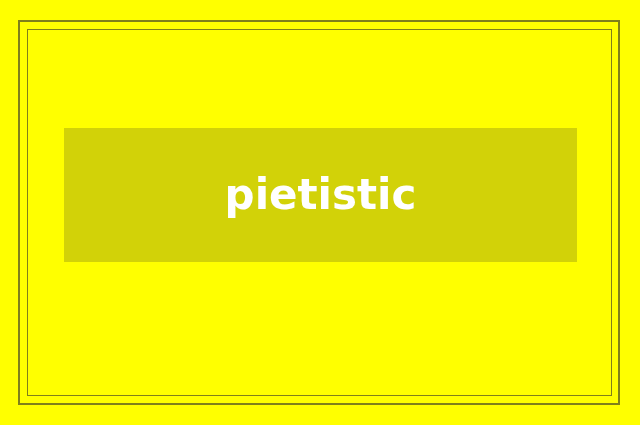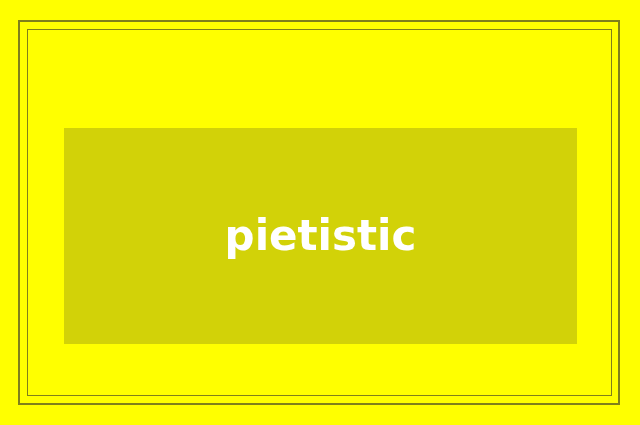--- a/index.html
+++ b/index.html
@@ -46,21 +46,21 @@
     border: 1px solid #80801a;
     background: transparent;
   }
 
   
   #content-panel {
     position: absolute;
     left: 64px;
     top: 128px;
     width: 513px;
-    height: 216px;
+    height: 134px;
     background: #d2d208;
     display: flex;
     align-items: center;
     justify-content: center;
   }
 
   #word-label {
     color: #ffffff;
     font-family: "DejaVu Sans", sans-serif;
     font-size: 42px;

